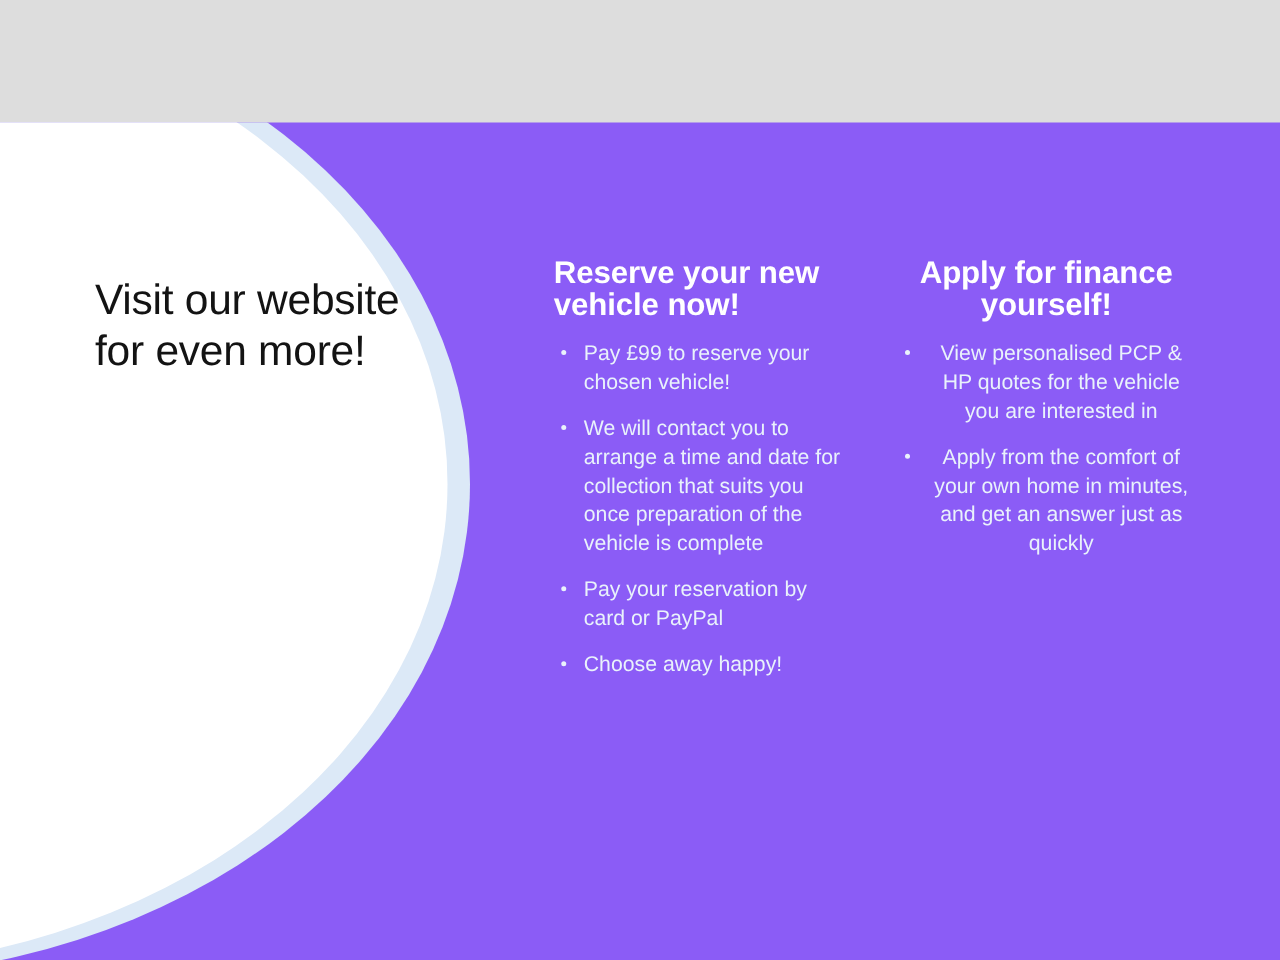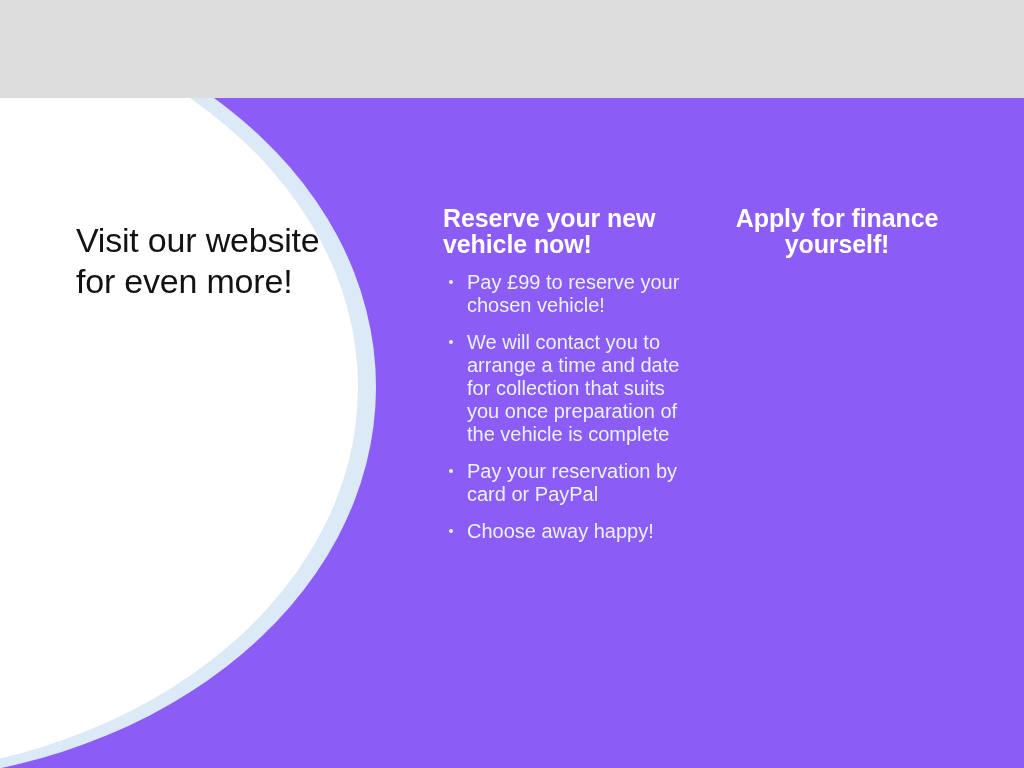--- a/index.html
+++ b/index.html
@@ -91,21 +91,21 @@
 
   .bullet-list {
     list-style: none;
     margin: 0;
     padding: 0;
   }
   .bullet-item {
     position: relative;
     padding-left: 24px;
     margin-bottom: 14px;
-    font-size: 20px;
+    font-size: 17px;
     line-height: 23px;
     color: #e9f2fb;
   }
   .bullet-item:last-child { margin-bottom: 0; }
   .bullet-dot {
     position: absolute;
     left: 6px;
     top: 9px;
     width: 4px;
     height: 4px;
@@ -145,17 +145,25 @@
         <li class="bullet-item">
           <span class="bullet-dot"></span>
           <span>Choose away happy!</span>
         </li>
       </ul>
     </div>
 
     <div class="column" id="column-finance">
       <h2 class="col-heading">Apply for finance yourself!</h2>
       <ul class="bullet-list">
+        <li class="bullet-item">
+          <span class="bullet-dot"></span>
+          <span>View personalised PCP &amp; HP quotes for the vehicle you are interested in</span>
+        </li>
+        <li class="bullet-item">
+          <span class="bullet-dot"></span>
+          <span>Apply from the comfort of your own home in minutes, and get an answer just as quickly</span>
+        </li>
       </ul>
     </div>
 
   </div>
 </div>
 
 </body></html>

